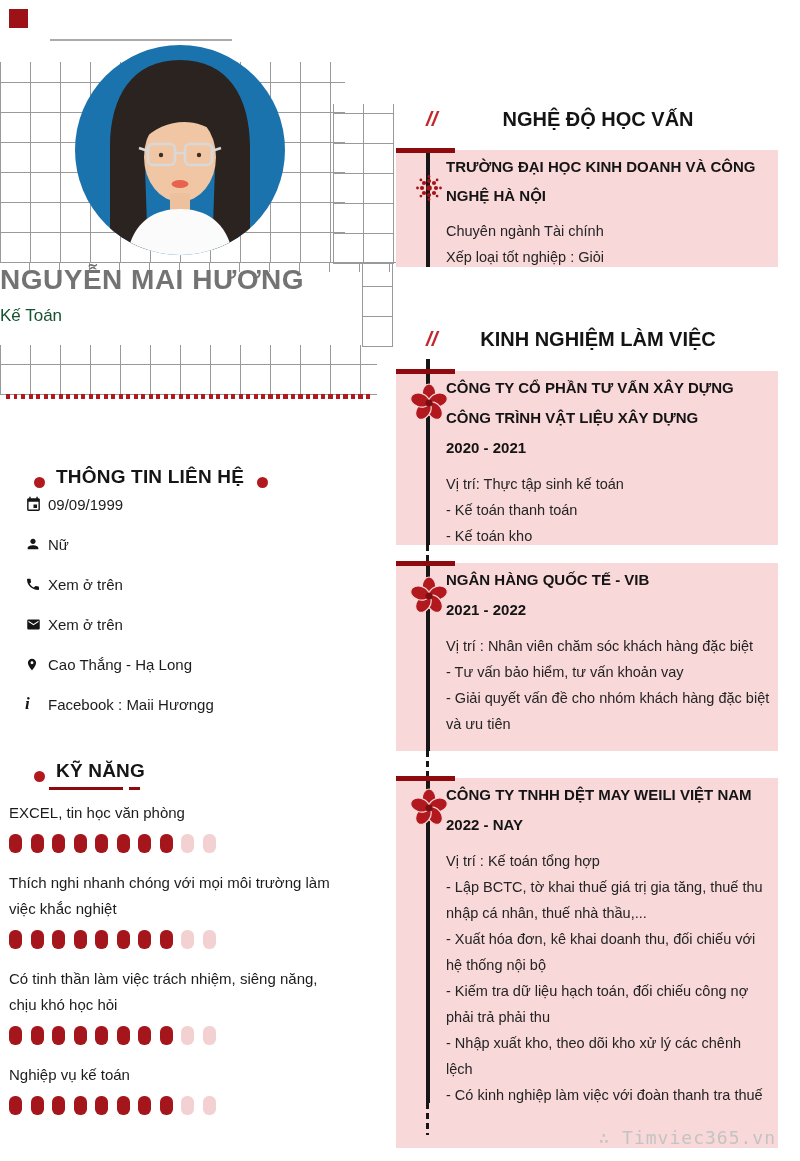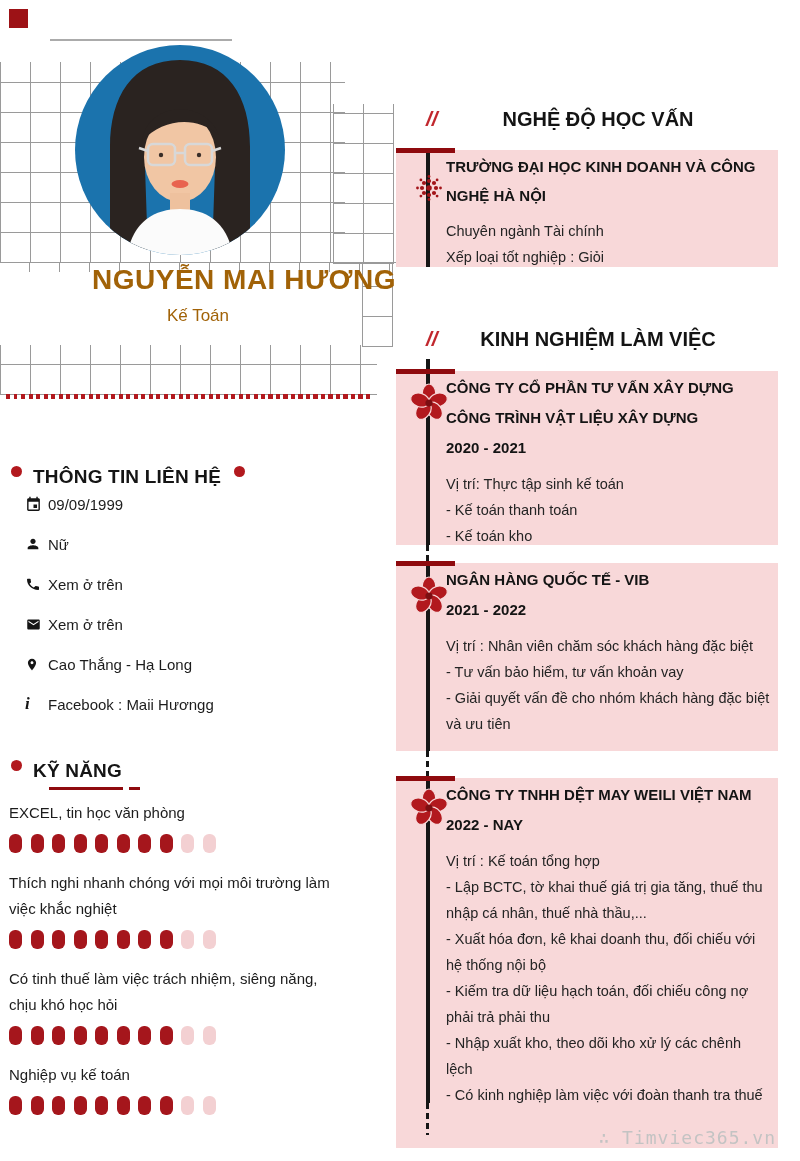--- a/index.html
+++ b/index.html
@@ -19,27 +19,27 @@
     background:repeating-linear-gradient(90deg,transparent 0 29px,var(--grid) 29px 30px);
   }
   #top-rule{position:absolute;left:50px;top:39px;width:182px;height:2px;background:#ababab;z-index:1}
   #corner-square{position:absolute;left:9px;top:9px;width:19px;height:19px;background:#9d1216;z-index:2}
   
   #photo{
     position:absolute;left:75px;top:45px;width:210px;height:210px;border-radius:50%;
     background:var(--blue);overflow:hidden;z-index:2;
   }
   
-  #name{position:absolute;left:0;top:264px;width:396px;text-align:right;
-    font-size:28px;font-weight:bold;letter-spacing:.5px;color:#a16207;z-index:3}
-  #job{position:absolute;left:0;top:306px;width:396px;text-align:center;font-size:17px;color:#a16207;z-index:3}
+  #name{position:absolute;left:0;top:264px;width:396px;text-align:left;
+    font-size:28px;font-weight:bold;letter-spacing:.5px;color:#737373;z-index:3}
+  #job{position:absolute;left:0;top:306px;width:396px;font-size:17px;color:#14532d;z-index:3}
   #dotline{position:absolute;left:6px;top:394px;width:368px;height:5px;z-index:3;
     background:repeating-linear-gradient(90deg,var(--red) 0 4px,transparent 4px 7.5px)}
   
-  .sec-head{position:absolute;left:11px;display:flex;align-items:flex-start;z-index:3}
+  .sec-head{position:absolute;left:34px;display:flex;align-items:flex-end;z-index:3}
   .hdot{width:11px;height:11px;border-radius:50%;background:var(--red);flex:0 0 auto}
   .sec-head .txt{font-size:19px;font-weight:bold;color:#151515;margin:0 13px 0 11px;letter-spacing:.2px}
   #contact-head{top:466px}
   #skills-head{top:760px}
   #ky-underline{position:absolute;left:49px;top:787px;width:74px;height:3px;background:var(--dark-red);z-index:3}
   #ky-underline2{position:absolute;left:129px;top:787px;width:11px;height:3px;background:var(--dark-red);z-index:3}
   #contact-list{position:absolute;left:25px;top:484px;width:340px;z-index:3}
   .c-row{display:flex;align-items:center;height:40px}
   .c-ic{width:20px;height:18px;flex:0 0 auto;margin-right:3px;display:flex;align-items:center}
   .c-ic svg{display:block}
@@ -189,21 +189,21 @@
       <span class="pill"></span>
       <span class="pill"></span>
       <span class="pill"></span>
       <span class="pill"></span>
       <span class="pill"></span>
       <span class="pill"></span>
       <span class="pill"></span>
       <span class="pill off"></span>
       <span class="pill off"></span>
     </div>
-    <div class="sk-label">Có tinh thuế làm việc trách nhiệm, siêng năng, chịu khó học hỏi</div>
+    <div class="sk-label">Có tinh thần làm việc trách nhiệm, siêng năng, chịu khó học hỏi</div>
     <div class="bar">
       <span class="pill"></span>
       <span class="pill"></span>
       <span class="pill"></span>
       <span class="pill"></span>
       <span class="pill"></span>
       <span class="pill"></span>
       <span class="pill"></span>
       <span class="pill"></span>
       <span class="pill off"></span>

